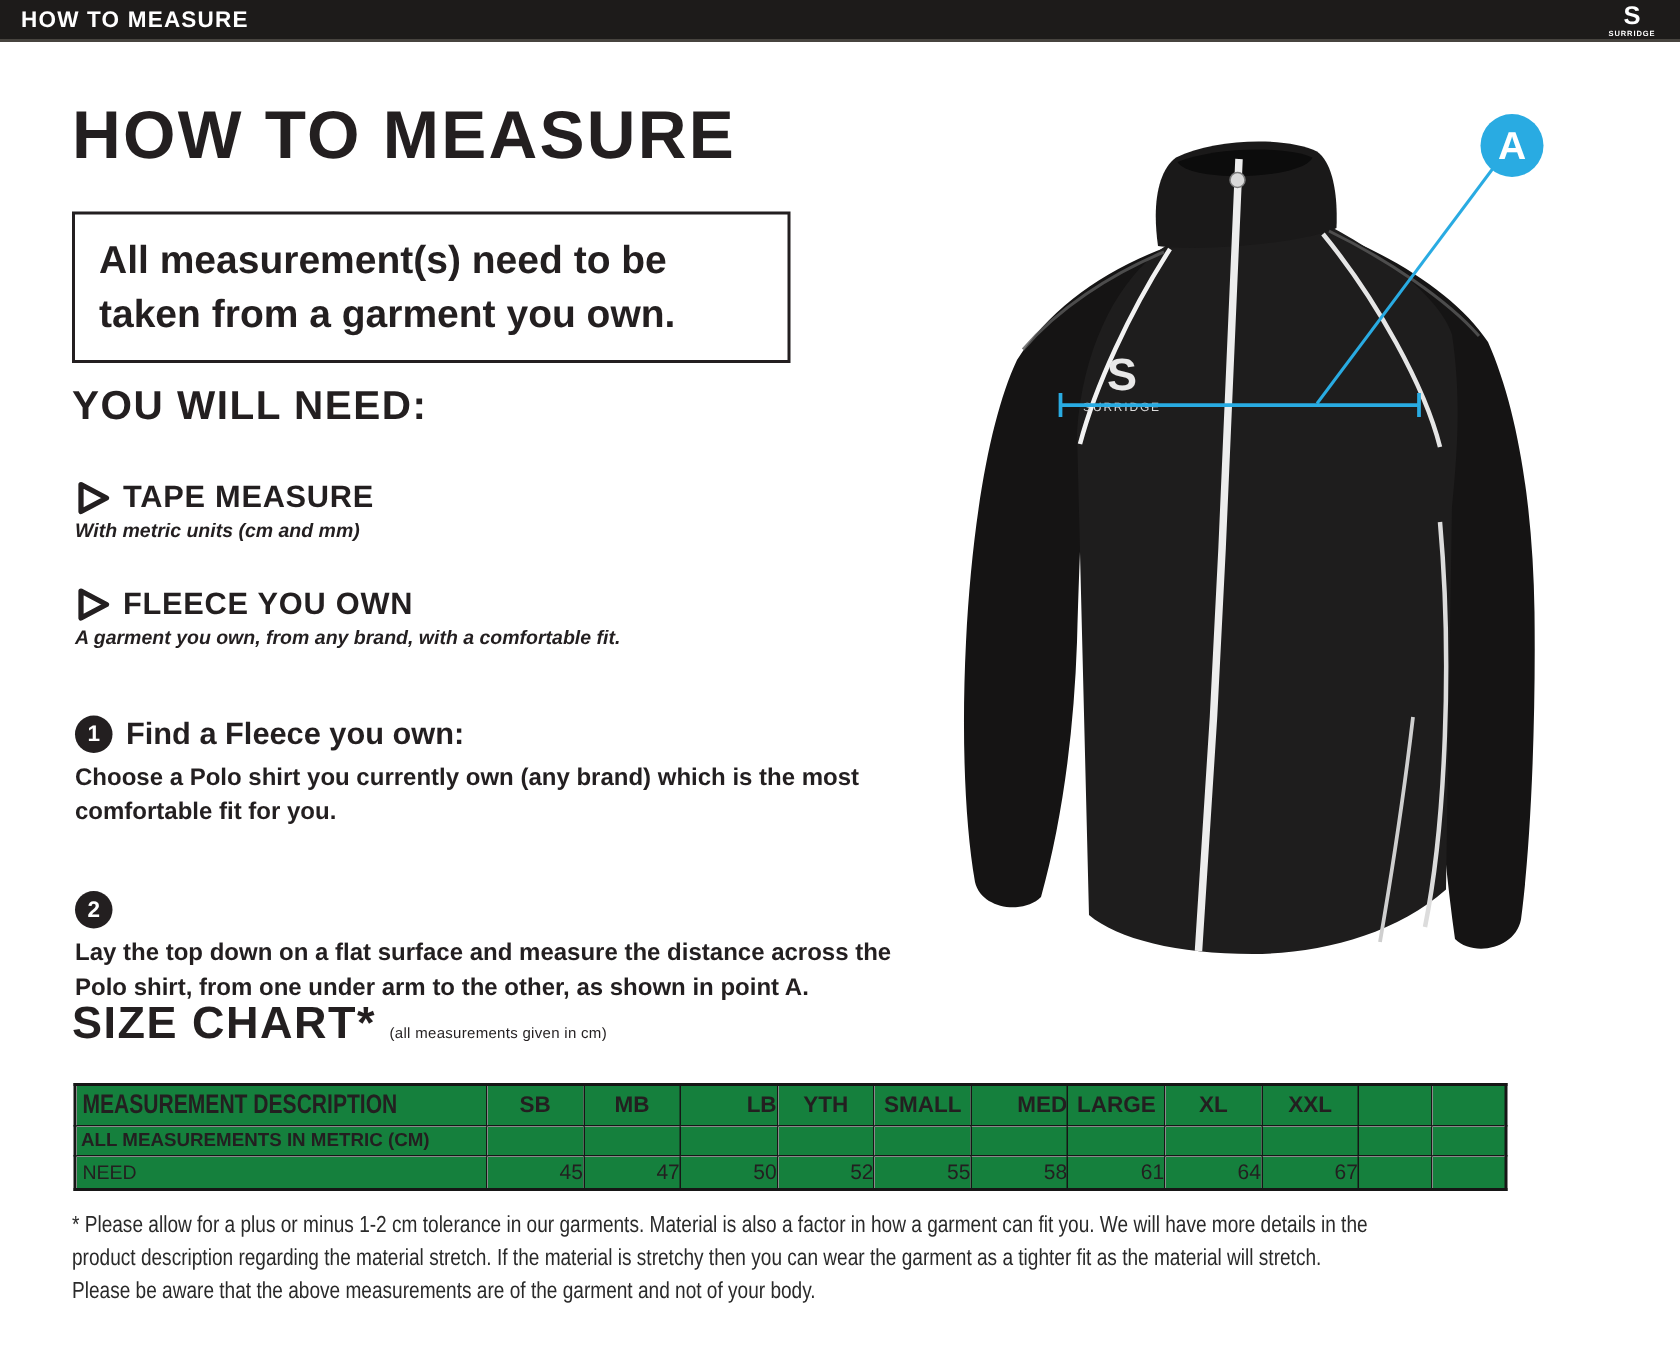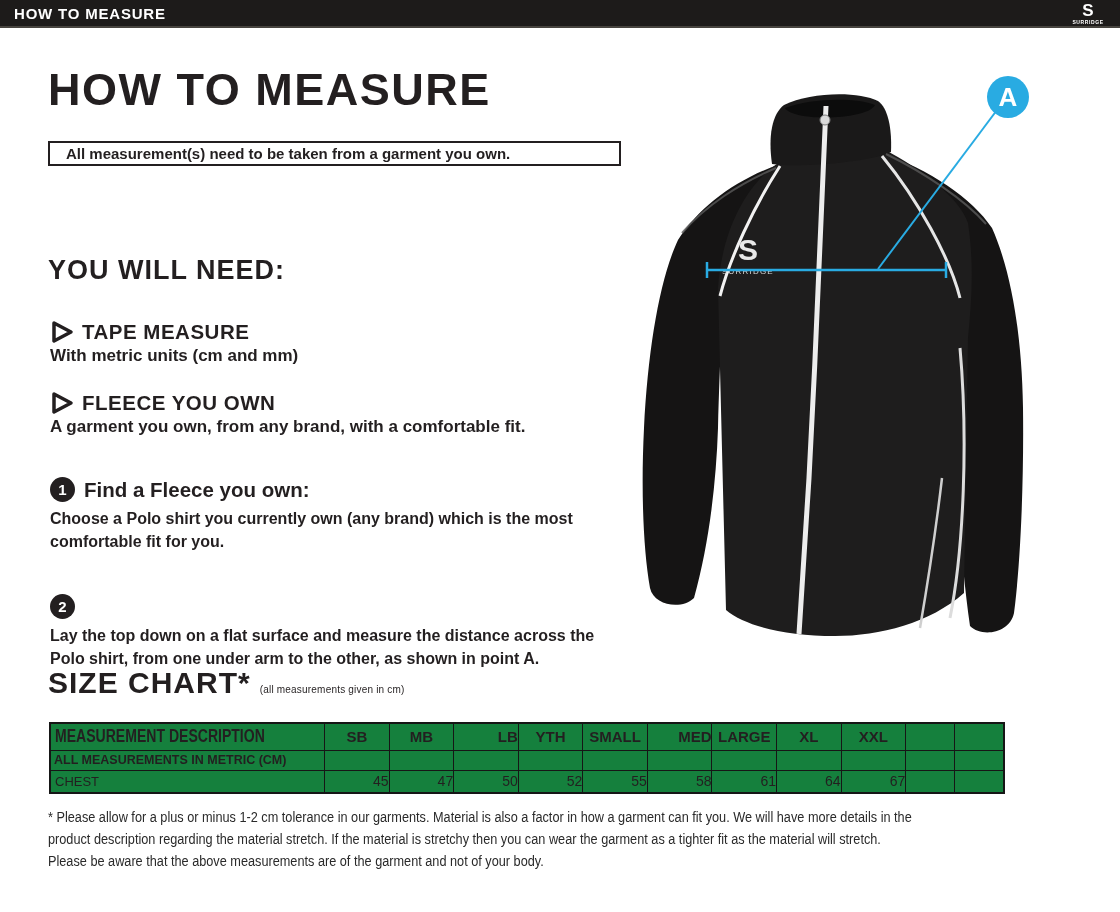--- a/index.html
+++ b/index.html
@@ -11,27 +11,27 @@
   .topbar { position:absolute; left:0; top:0; width:1120px; height:28px;
             background:#1d1b1a; border-bottom:2px solid #47443f;
             display:flex; align-items:center; }
   .topbar-title { margin-left:14px; color:#ffffff; font-size:15px; font-weight:700;
                   letter-spacing:0.8px; }
   .topbar-logo { position:absolute; right:10px; top:1px; width:44px; height:26px; }
 
   
   .h1 { position:absolute; left:48px; top:64px; font-size:45px; font-weight:700;
         letter-spacing:1.5px; color:#231f20; }
-  .notice-box { position:absolute; left:48px; top:141px; width:573px;
-                border:2px solid #231f20; padding:0 16px;
-                font-size:15px; font-weight:700; line-height:1.4; }
+  .notice-box { position:absolute; left:48px; top:141px; width:479px;
+                border:2px solid #231f20; padding:12px 16px;
+                font-size:26px; font-weight:700; line-height:1.4; }
   .h2 { position:absolute; left:48px; font-size:27px; font-weight:700; letter-spacing:1px; }
   .h2.you-need { top:255px; }
   .need-item-title { position:absolute; left:82px; font-size:20.5px; font-weight:700; letter-spacing:0.5px; }
-  .need-item-desc  { position:absolute; left:50px; font-size:17px; font-weight:700; }
+  .need-item-desc  { position:absolute; left:50px; font-size:13px; font-weight:700;font-style:italic; }
   .tri { position:absolute; left:50px; width:24px; height:24px; }
   .step-circle { position:absolute; left:50px; width:25px; height:25px; border-radius:50%;
                  background:#231f20; color:#fff; font-size:15px; font-weight:700;
                  display:flex; align-items:center; justify-content:center; }
   .step-title { position:absolute; left:84px; font-size:20.5px; font-weight:700; }
   .step-desc  { position:absolute; left:50px; width:548px; font-size:16px; font-weight:700;
                 line-height:1.45; }
   .size-chart-head { position:absolute; left:48px; top:666px; font-size:30px;
                      font-weight:700; letter-spacing:1px; }
   .size-chart-sub { font-size:10px; font-weight:400; letter-spacing:0.2px; margin-left:9px;margin-top:44px; }
@@ -138,21 +138,21 @@
           <td></td>
           <td></td>
           <td></td>
           <td></td>
           <td></td>
           <td></td>
           <td></td>
           <td></td>
         </tr>
       <tr class="r3">
-          <td class="lbl">CHEST</td>
+          <td class="lbl">NEED</td>
           <td>45</td>
           <td>47</td>
           <td>50</td>
           <td>52</td>
           <td>55</td>
           <td>58</td>
           <td>61</td>
           <td>64</td>
           <td>67</td>
           <td></td>

